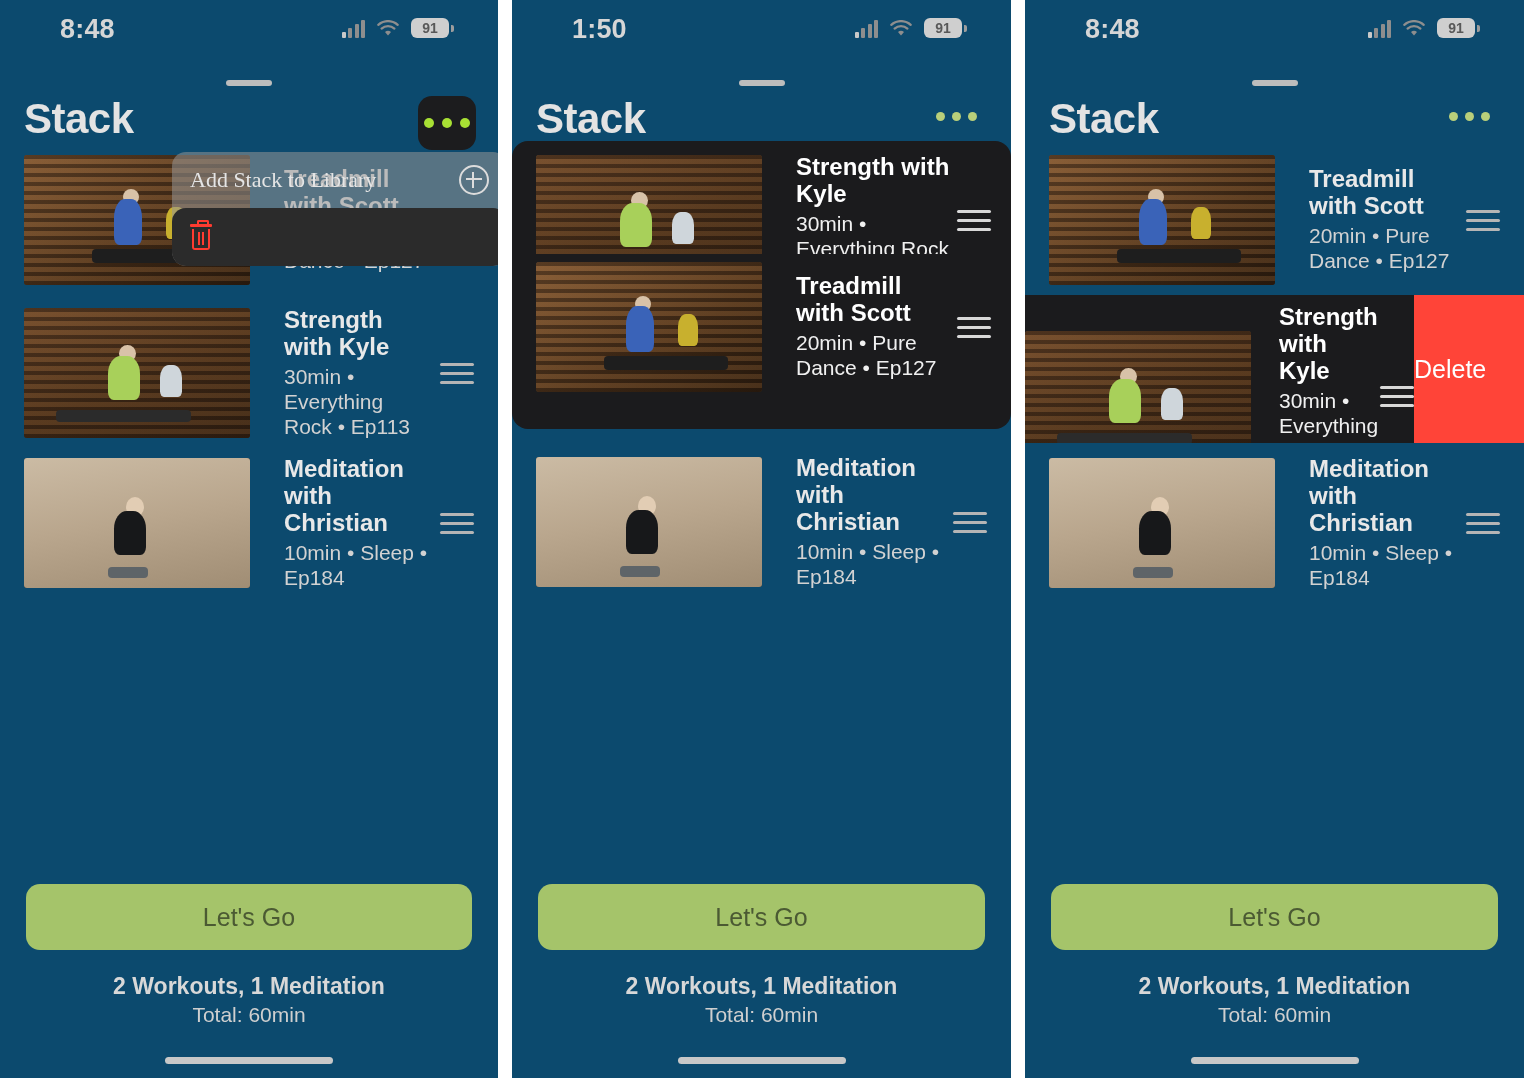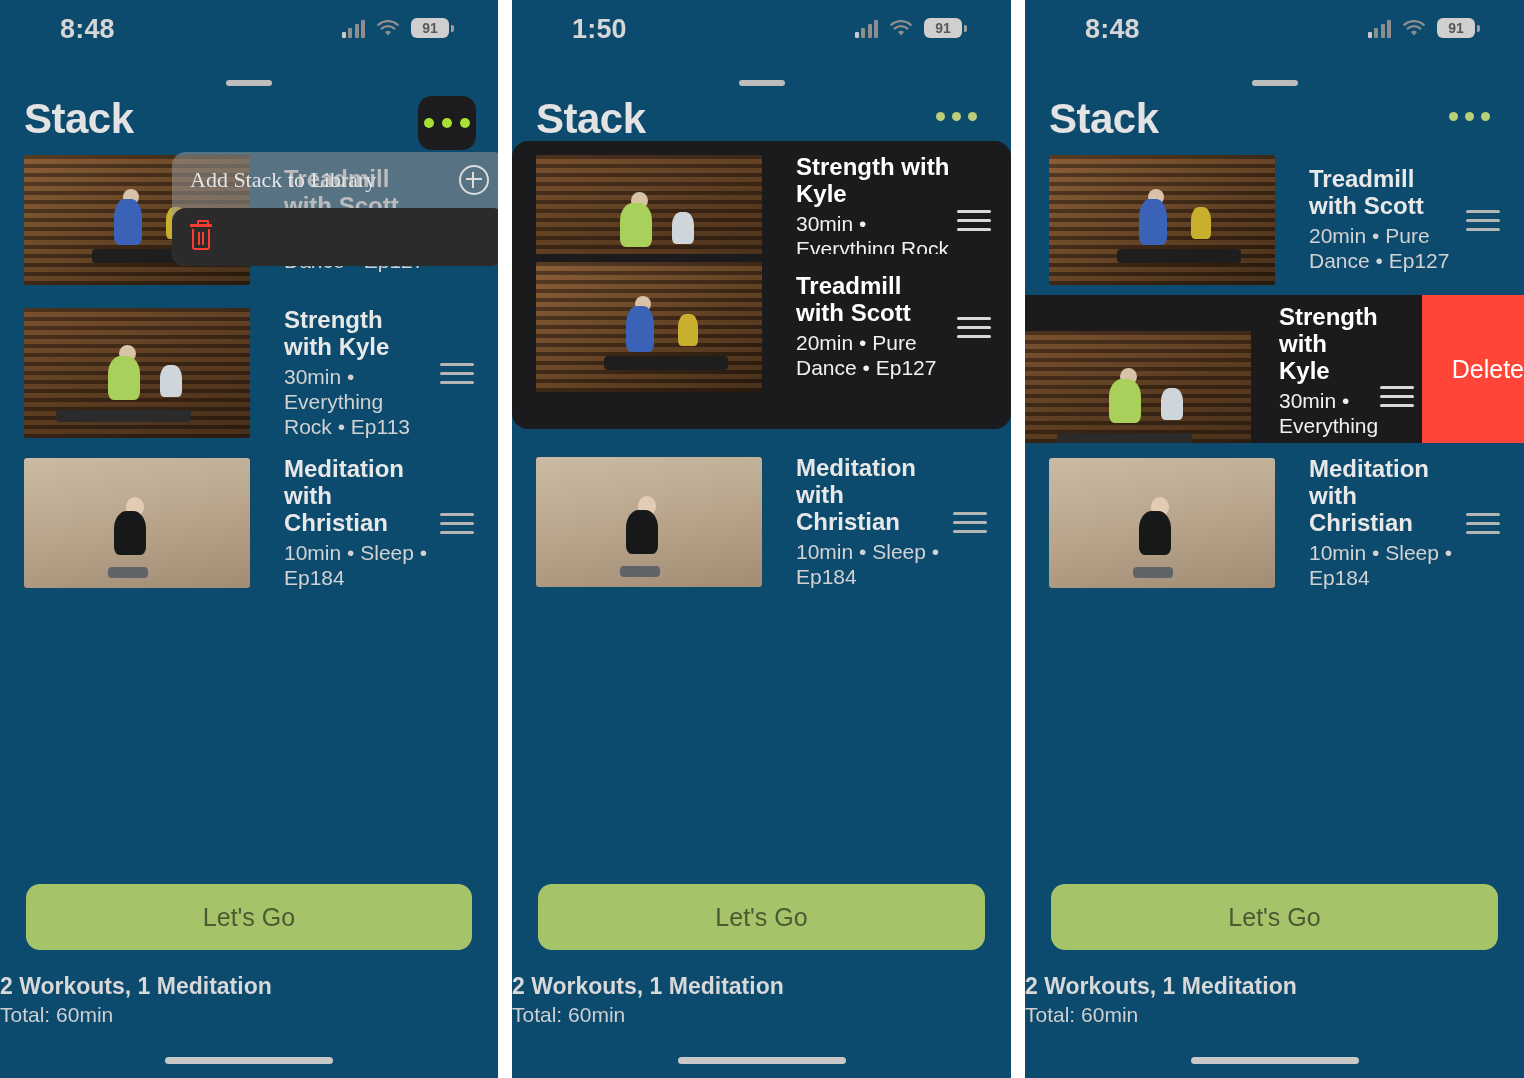--- a/index.html
+++ b/index.html
@@ -79,27 +79,27 @@
   .trash-ic .can{position:absolute;top:5px;left:2px;right:2px;bottom:0;border:2px solid #ff3b30;border-top:none;border-radius:0 0 3px 3px;}
   .trash-ic .can:before,.trash-ic .can:after{content:"";position:absolute;top:3px;bottom:3px;width:2px;background:#ff3b30;}
   .trash-ic .can:before{left:4px;} .trash-ic .can:after{right:4px;}
 
   
   .focus-card{position:absolute;left:512px;top:141px;width:499px;height:288px;background:#1b1b1d;border-radius:16px;overflow:hidden;}
   .focus-card .row{left:24px;right:20px;}
 
   
   .swipe-wrap{position:absolute;left:1025px;top:295px;width:499px;height:148px;background:#1b1b1d;display:flex;align-items:center;overflow:hidden;}
-  .swipe-del{position:absolute;right:0;top:0;bottom:0;width:102px;background:#ff4438;display:flex;align-items:center;justify-content:flex-end;}
+  .swipe-del{position:absolute;right:0;top:0;bottom:0;width:110px;background:#ff4438;display:flex;align-items:center;justify-content:flex-start;}
   .swipe-del span{color:#fff;font-size:25px;font-weight:500;}
 
   
   .cta{position:absolute;left:26px;right:26px;bottom:128px;height:66px;border-radius:14px;background:#a5c46a;display:flex;align-items:center;justify-content:center;}
   .cta span{font-size:25px;color:#4b5a33;font-weight:500;}
-  .summary{position:absolute;left:0;right:0;bottom:50px;text-align:left;}
+  .summary{position:absolute;left:0;right:0;bottom:50px;text-align:center;}
   .summary .l1{font-size:23px;font-weight:600;color:#d8d8d8;line-height:1.25;}
   .summary .l2{font-size:21px;color:#cfcfcf;line-height:1.3;}
   .homebar{position:absolute;left:50%;transform:translateX(-50%);bottom:14px;width:168px;height:7px;border-radius:4px;background:#c8c8c8;}
 
   .gap{position:absolute;top:0;height:1078px;background:#ffffff;}
 </style>
 </head>
 <body>
 
 <div class="stage">

